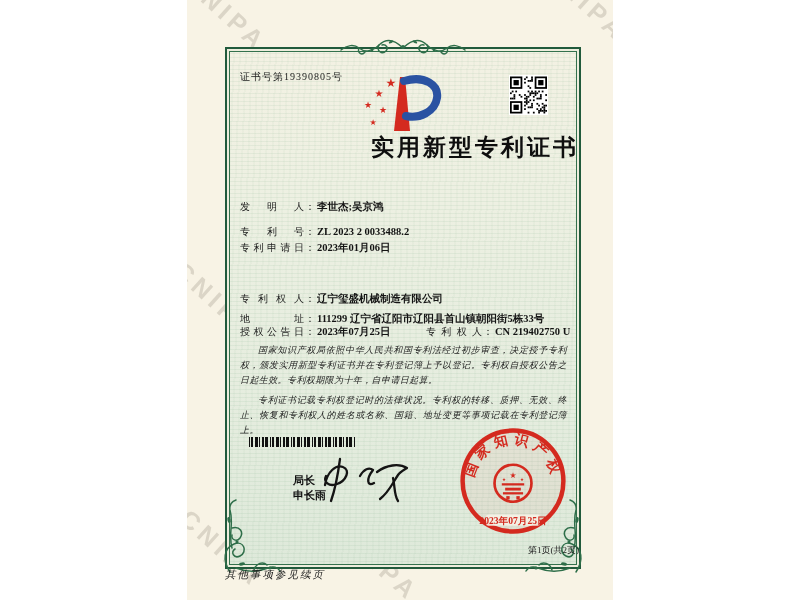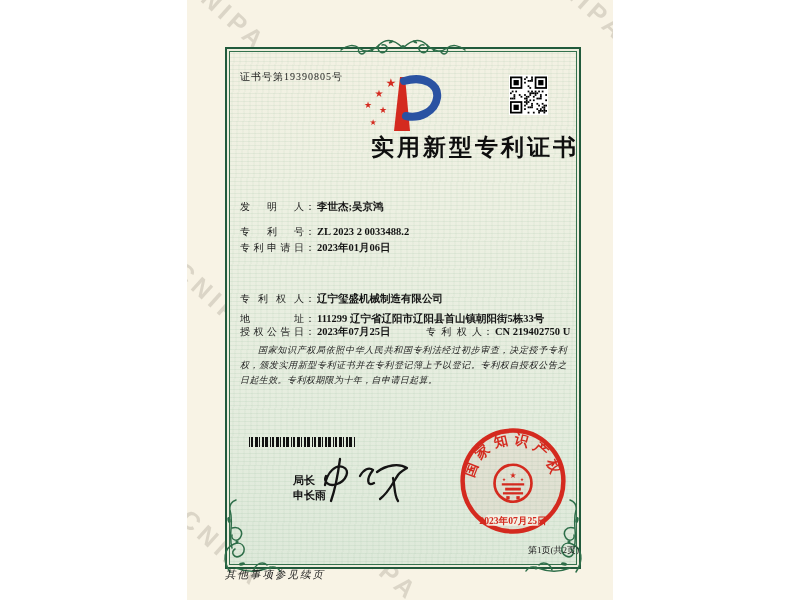--- a/index.html
+++ b/index.html
@@ -247,20 +247,21 @@
     </div>
     <div class="frow" style="top:276px;width:327px;">
       <span class="flabel">授权公告日</span><span class="fcolon">：</span><span class="fval">2023年07月25日</span>
       <span class="frow-right">
         <span class="flabel">专利权人</span><span class="fcolon">：</span><span class="fval">CN 219402750 U</span>
       </span>
     </div>
 
     <div class="paras">
       <p>国家知识产权局依照中华人民共和国专利法经过初步审查，决定授予专利权，颁发实用新型专利证书并在专利登记簿上予以登记。专利权自授权公告之日起生效。专利权期限为十年，自申请日起算。</p>
+      <p>专利证书记载专利权登记时的法律状况。专利权的转移、质押、无效、终止、恢复和专利权人的姓名或名称、国籍、地址变更等事项记载在专利登记簿上。</p>
     </div>
 
     <svg class="barcode" id="barcode-svg" viewBox="0 0 106 10" preserveAspectRatio="none">
         <rect x="0" y="0" width="1" height="10" fill="#111"></rect>
         <rect x="2" y="0" width="2" height="10" fill="#111"></rect>
         <rect x="6" y="0" width="3" height="10" fill="#111"></rect>
         <rect x="10" y="0" width="1" height="10" fill="#111"></rect>
         <rect x="13" y="0" width="2" height="10" fill="#111"></rect>
         <rect x="16" y="0" width="3" height="10" fill="#111"></rect>
         <rect x="21" y="0" width="1" height="10" fill="#111"></rect>

